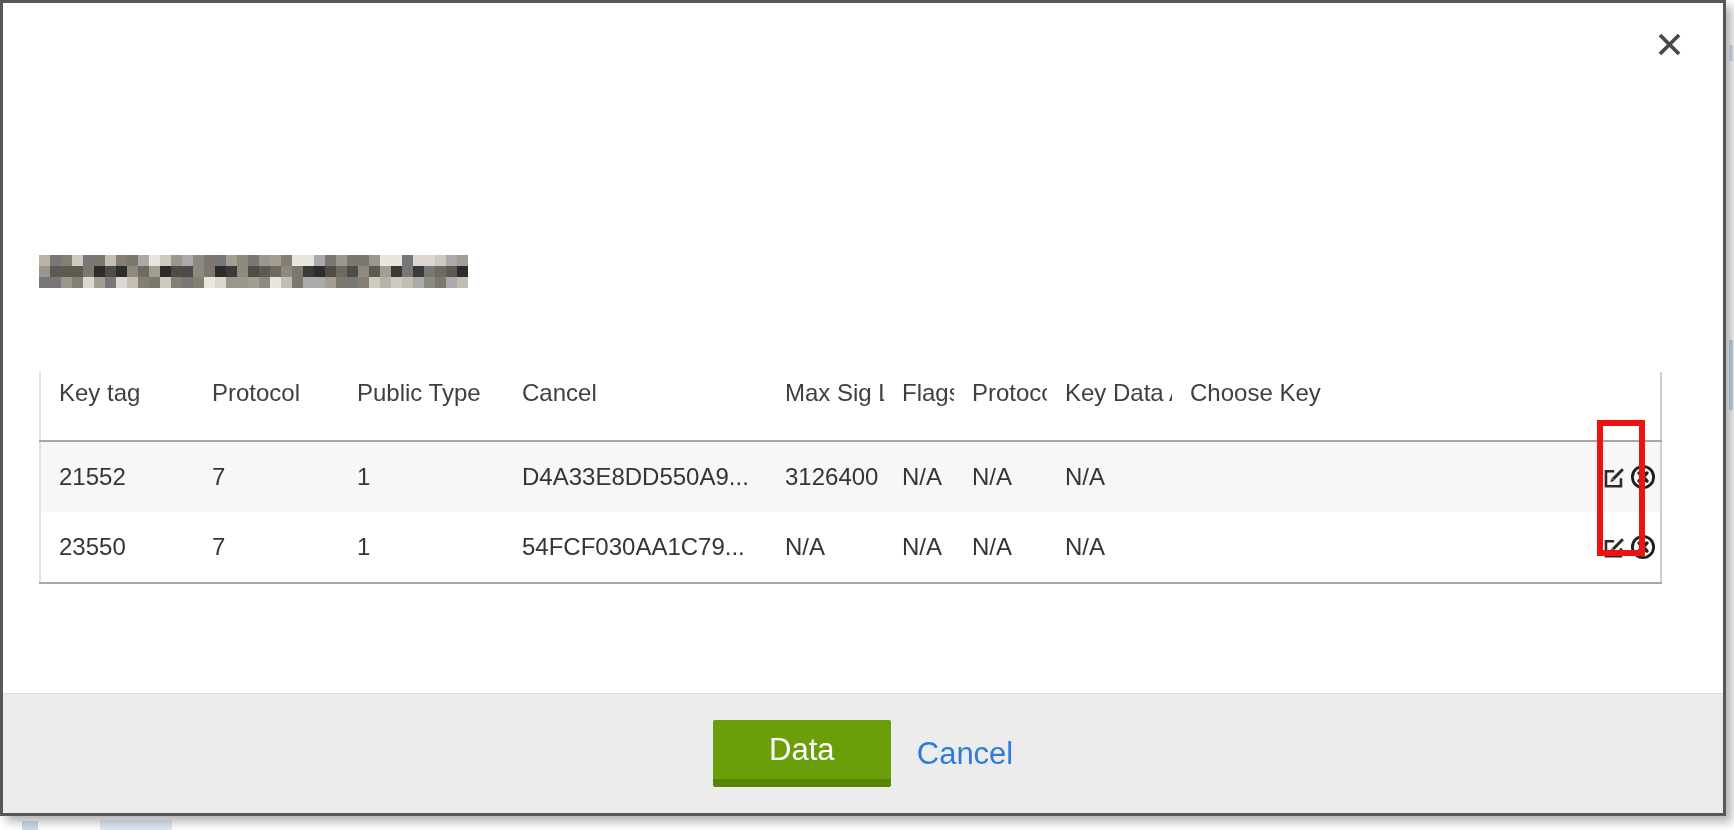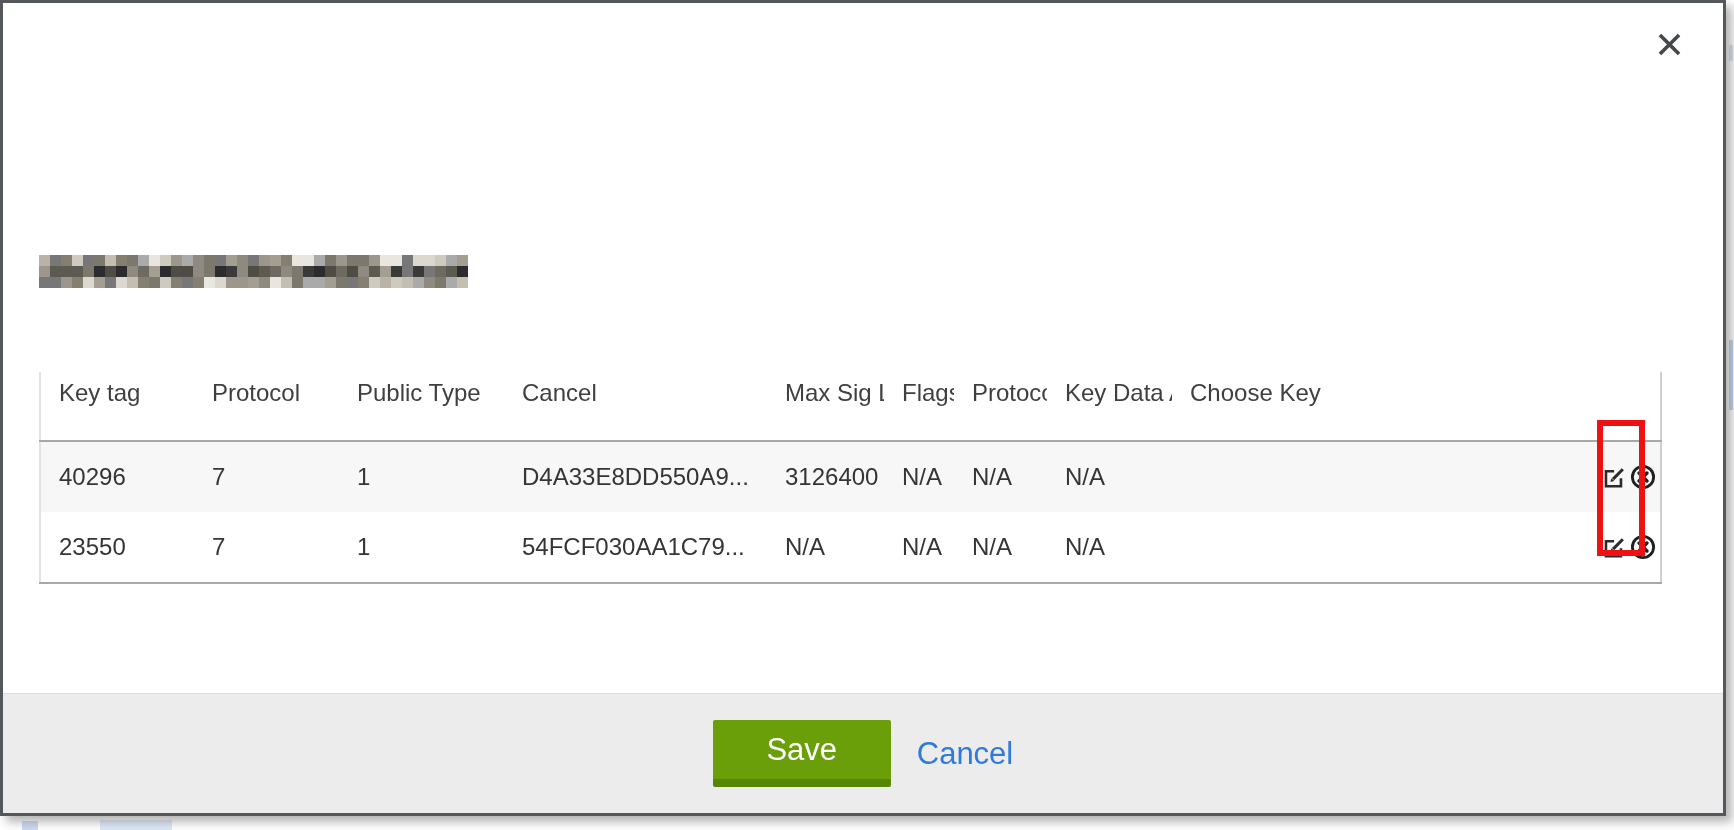--- a/index.html
+++ b/index.html
@@ -257,21 +257,21 @@
           <th>Max Sig Life</th>
           <th>Flags</th>
           <th>Protocol</th>
           <th>Key Data Alg</th>
           <th>Choose Key</th>
           <th></th>
         </tr>
       </thead>
       <tbody>
         <tr class="alt">
-          <td>40296</td>
+          <td>21552</td>
           <td>7</td>
           <td>1</td>
           <td>D4A33E8DD550A9...</td>
           <td>3126400</td>
           <td>N/A</td>
           <td>N/A</td>
           <td>N/A</td>
           <td></td>
           <td class="actions">
             <div class="action-icons">
@@ -328,17 +328,17 @@
           </td>
         </tr>
       </tbody>
     </table>
   </div>
 
   <div class="annotation-box"></div>
 
 
   <div class="footer">
-    <button class="save-btn">Save</button>
+    <button class="save-btn">Data</button>
     <span class="cancel-link">Cancel</span>
   </div>
 
 </div>
 
 </body></html>

